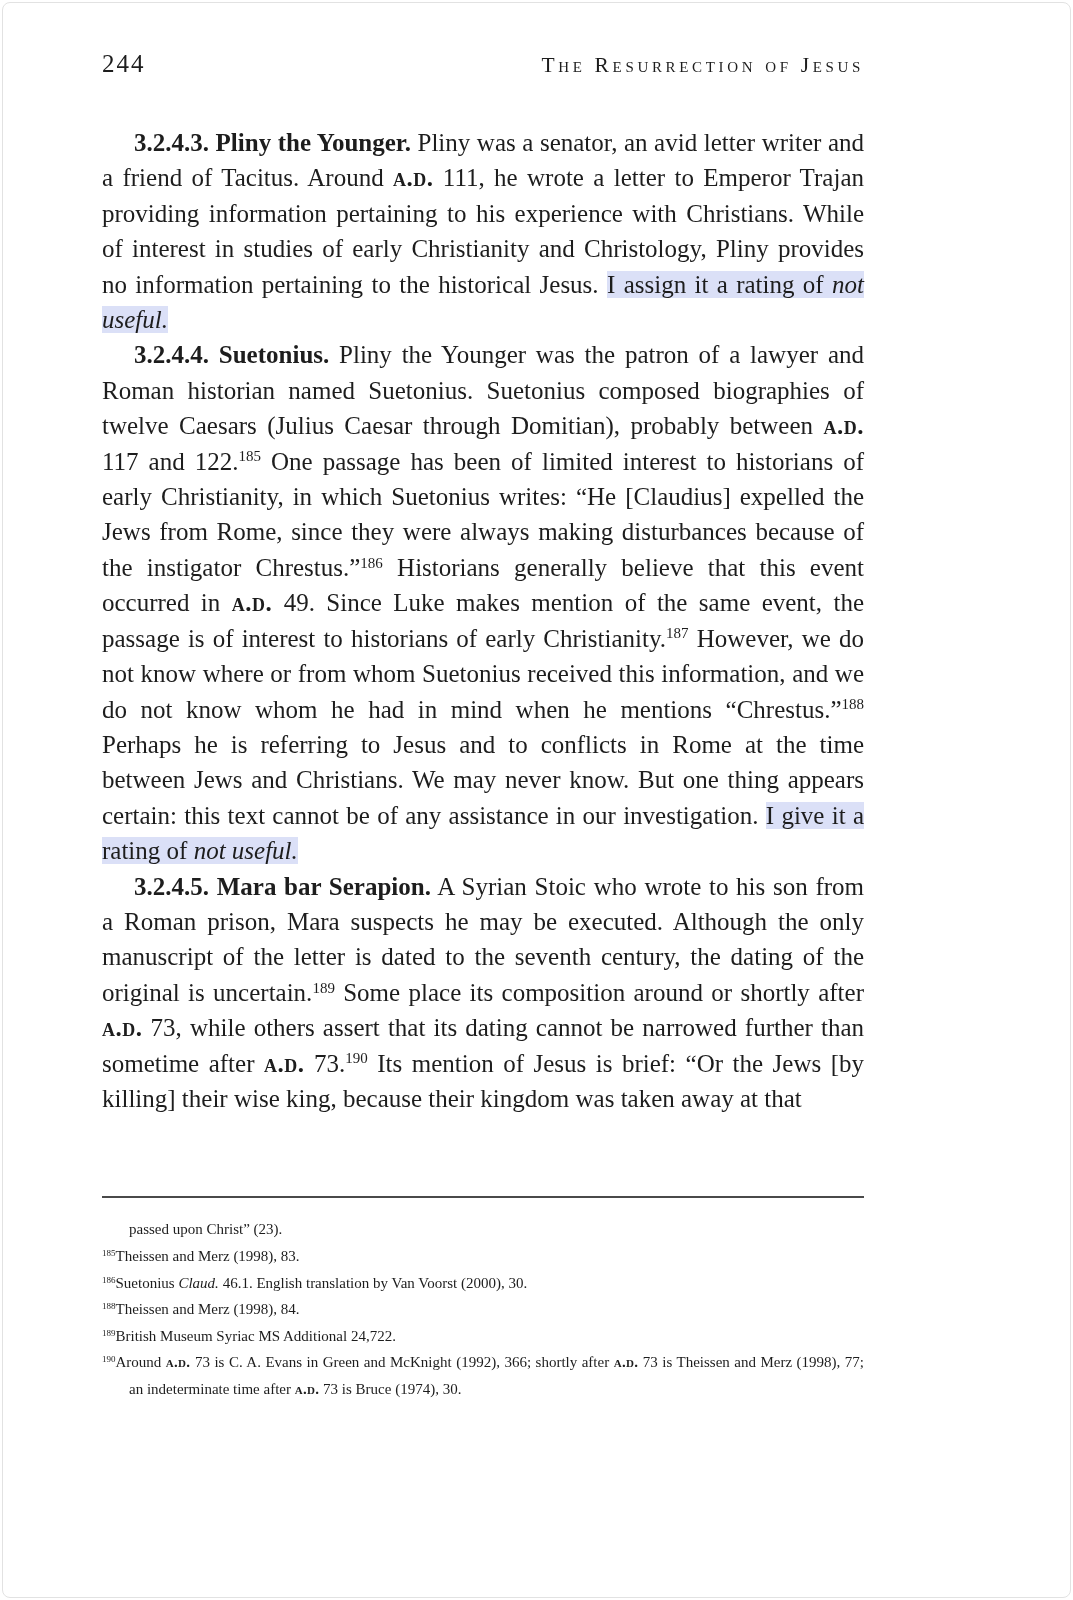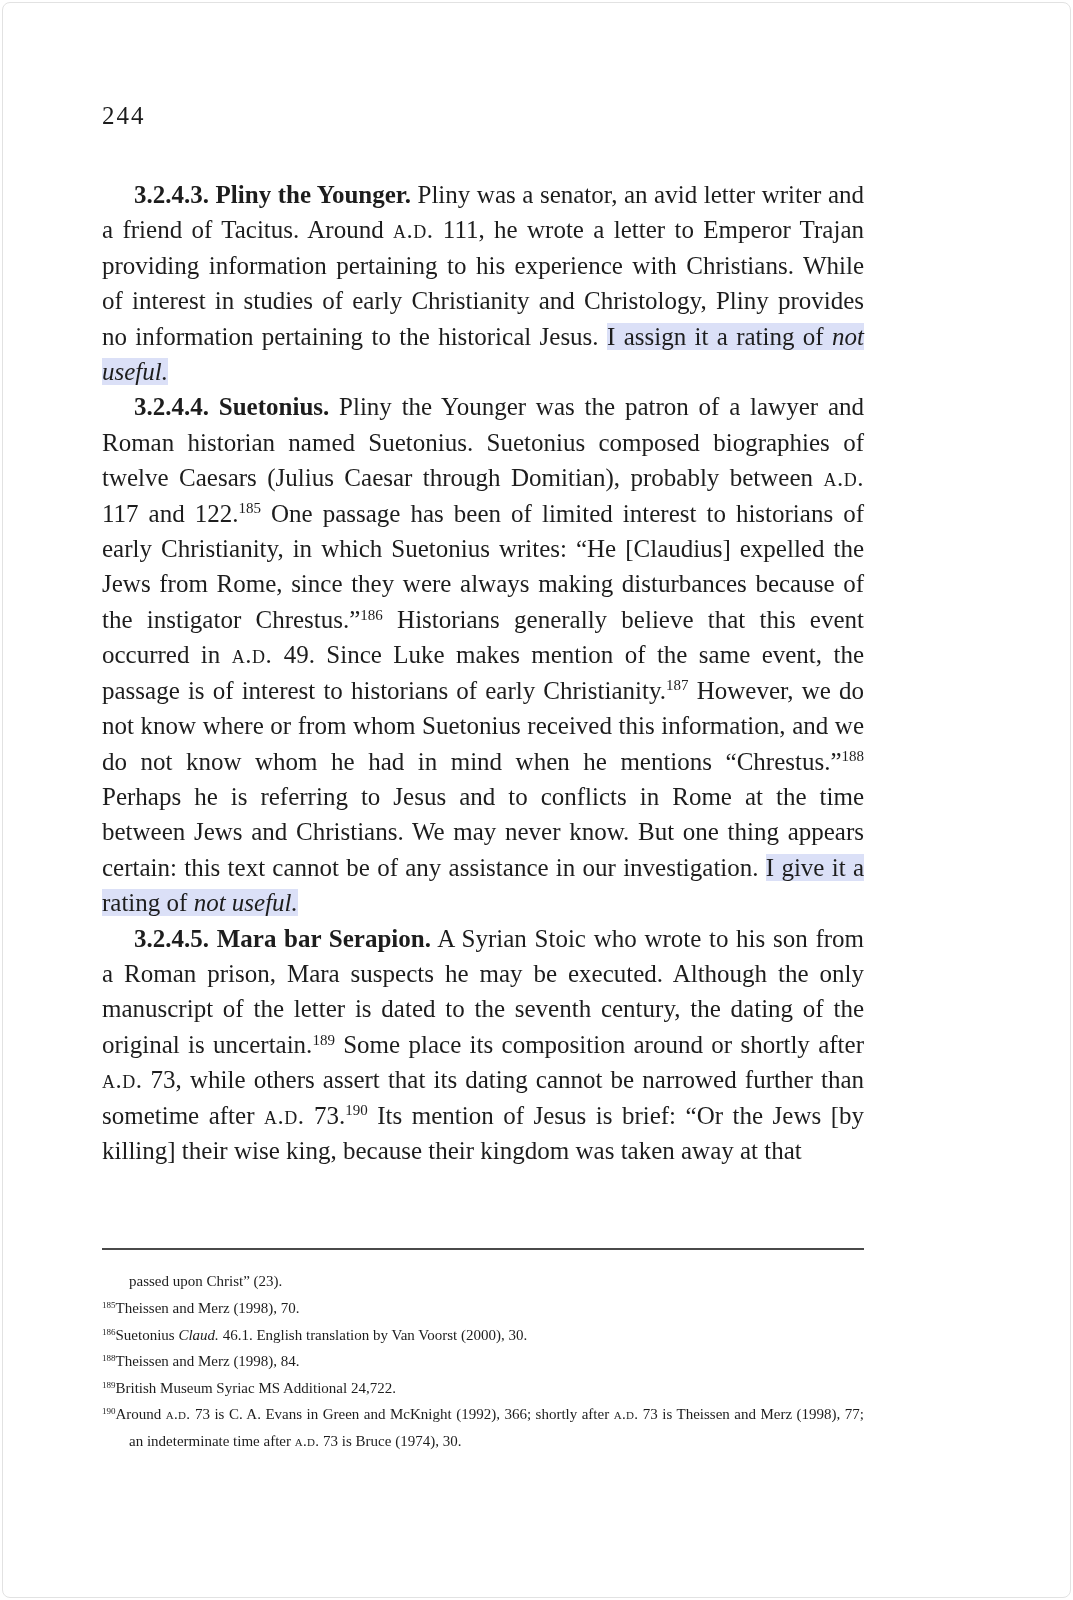--- a/index.html
+++ b/index.html
@@ -15,21 +15,21 @@
     font-family: "Liberation Serif", "DejaVu Serif", serif;
     color: var(--ink);
   }
   .page {
     width: 1069px;
     height: 1596px;
     margin: 2px;
     border: 1px solid var(--page-border);
     border-radius: 8px;
     background: #ffffff;
-    padding: 99px 0 0 0;
+    padding: 47px 0 0 0;
     overflow: hidden;
   }
   .content {
     width: 762px;
     margin-left: 99px;
   }
   
   .header {
     display: flex;
     justify-content: space-between;
@@ -50,21 +50,21 @@
     font-size: 25px;
     line-height: 35.4px;
     text-align: justify;
   }
   .body-text .para {
     text-indent: 32px;
   }
   .seg.normal { }
   .seg.bolditalic { font-weight: bold; }
   .seg.italic { font-style: italic; }
-  .seg.smallcaps { font-variant: small-caps; letter-spacing: 0.02em; }
+  .seg.smallcaps { font-variant: small-caps; letter-spacing: 0.02em; font-weight: bold; }
   .seg.highlight { background: var(--hl); }
   .seg.highlight-italic { background: var(--hl); font-style: italic; }
   sup.fn-ref {
     font-size: 0.6em;
     line-height: 0;
     vertical-align: baseline;
     position: relative;
     top: -0.55em;
   }
   
@@ -89,33 +89,34 @@
   }
 </style>
 </head>
 <body>
 
 <div class="page">
   <div class="content">
 
     <div class="header">
       <span class="pagenum">244</span>
+      <span class="runtitle">The Resurrection of Jesus</span>
     </div>
 
     <div class="body-text" id="body-text">
         <div class="para"><span class="seg bolditalic">3.2.4.3. Pliny the Younger.</span><span class="seg normal"> Pliny was a senator, an avid letter writer and a friend of Tacitus. Around </span><span class="seg smallcaps">a.d.</span><span class="seg normal"> 111, he wrote a letter to Emperor Trajan providing information pertaining to his experience with Christians. While of interest in studies of early Christianity and Christology, Pliny provides no information pertaining to the historical Jesus. </span><span class="seg highlight">I assign it a rating of </span><span class="seg highlight-italic">not useful.</span></div>
         <div class="para"><span class="seg bolditalic">3.2.4.4. Suetonius.</span><span class="seg normal"> Pliny the Younger was the patron of a lawyer and Roman historian named Suetonius. Suetonius composed biographies of twelve Caesars (Julius Caesar through Domitian), probably between </span><span class="seg smallcaps">a.d.</span><span class="seg normal"> 117 and 122.</span><sup class="fn-ref">185</sup><span class="seg normal"> One passage has been of limited interest to historians of early Christianity, in which Suetonius writes: “He [Claudius] expelled the Jews from Rome, since they were always making disturbances because of the instigator Chrestus.”</span><sup class="fn-ref">186</sup><span class="seg normal"> Historians generally believe that this event occurred in </span><span class="seg smallcaps">a.d.</span><span class="seg normal"> 49. Since Luke makes mention of the same event, the passage is of interest to historians of early Christianity.</span><sup class="fn-ref">187</sup><span class="seg normal"> However, we do not know where or from whom Suetonius received this information, and we do not know whom he had in mind when he mentions “Chrestus.”</span><sup class="fn-ref">188</sup><span class="seg normal"> Perhaps he is referring to Jesus and to conflicts in Rome at the time between Jews and Christians. We may never know. But one thing appears certain: this text cannot be of any assistance in our investigation. </span><span class="seg highlight">I give it a rating of </span><span class="seg highlight-italic">not useful.</span></div>
         <div class="para"><span class="seg bolditalic">3.2.4.5. Mara bar Serapion.</span><span class="seg normal"> A Syrian Stoic who wrote to his son from a Roman prison, Mara suspects he may be executed. Although the only manuscript of the letter is dated to the seventh century, the dating of the original is uncertain.</span><sup class="fn-ref">189</sup><span class="seg normal"> Some place its composition around or shortly after </span><span class="seg smallcaps">a.d.</span><span class="seg normal"> 73, while others assert that its dating cannot be narrowed further than sometime after </span><span class="seg smallcaps">a.d.</span><span class="seg normal"> 73.</span><sup class="fn-ref">190</sup><span class="seg normal"> Its mention of Jesus is brief: “Or the Jews [by killing] their wise king, because their kingdom was taken away at that</span></div>
       </div>
 
     <div class="footnote-sep"></div>
 
     <div class="footnotes" id="footnotes">
         <div class="footnote-continuation"><span class="seg normal">passed upon Christ” (23).</span></div>
-        <div class="footnote"><sup class="fn-ref">185</sup><span class="seg normal">Theissen and Merz (1998), 70.</span></div>
+        <div class="footnote"><sup class="fn-ref">185</sup><span class="seg normal">Theissen and Merz (1998), 83.</span></div>
         <div class="footnote"><sup class="fn-ref">186</sup><span class="seg normal">Suetonius </span><span class="seg italic">Claud.</span><span class="seg normal"> 46.1. English translation by Van Voorst (2000), 30.</span></div>
         <div class="footnote"><sup class="fn-ref">188</sup><span class="seg normal">Theissen and Merz (1998), 84.</span></div>
         <div class="footnote"><sup class="fn-ref">189</sup><span class="seg normal">British Museum Syriac MS Additional 24,722.</span></div>
         <div class="footnote"><sup class="fn-ref">190</sup><span class="seg normal">Around </span><span class="seg smallcaps">a.d.</span><span class="seg normal"> 73 is C. A. Evans in Green and McKnight (1992), 366; shortly after </span><span class="seg smallcaps">a.d.</span><span class="seg normal"> 73 is Theissen and Merz (1998), 77; an indeterminate time after </span><span class="seg smallcaps">a.d.</span><span class="seg normal"> 73 is Bruce (1974), 30.</span></div>
       </div>
 
   </div>
 </div>
 
 </body></html>

